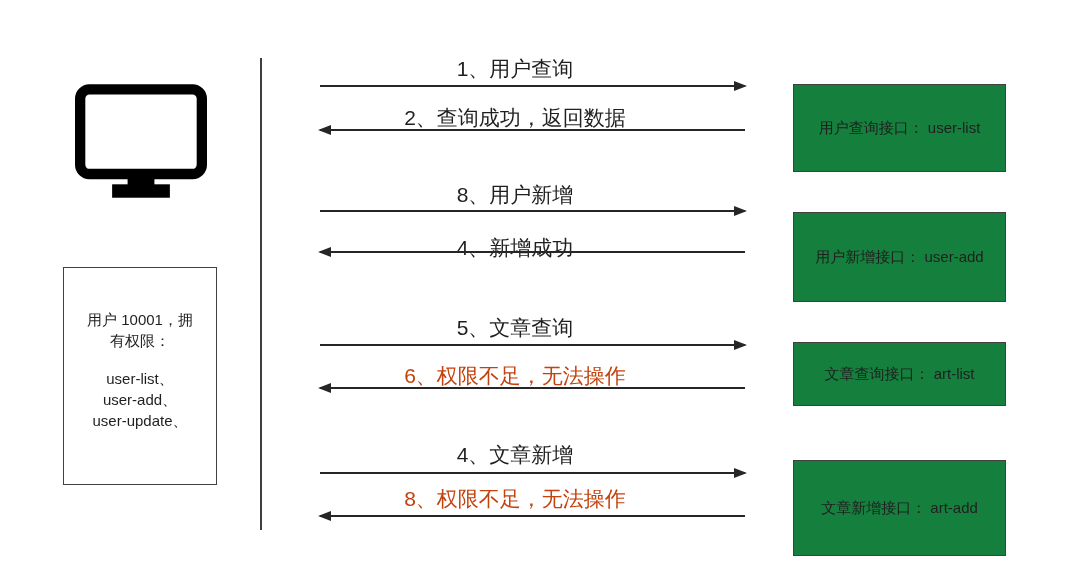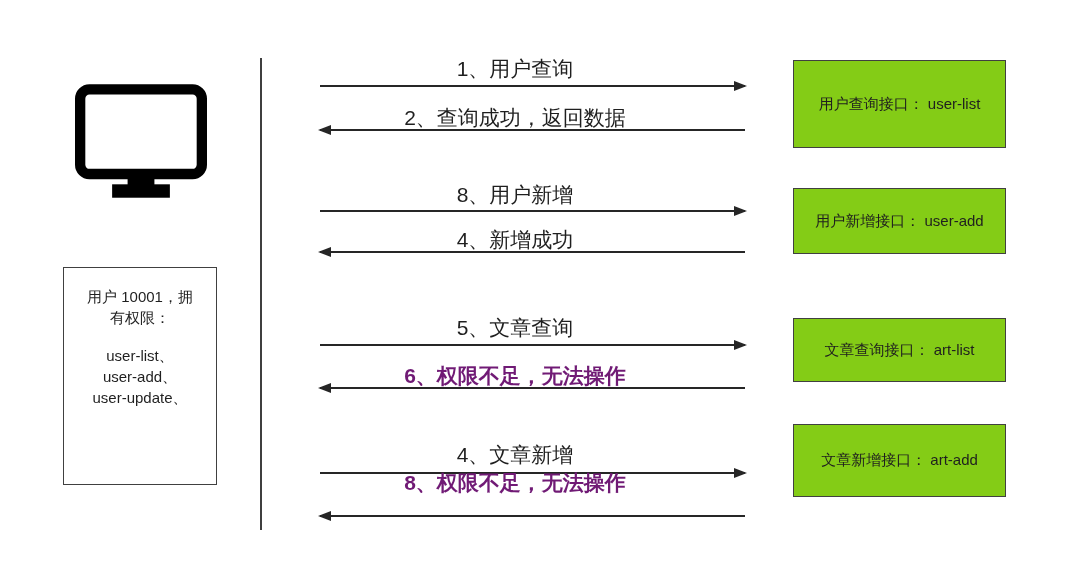--- a/index.html
+++ b/index.html
@@ -7,52 +7,52 @@
     position:relative; width:1080px; height:577px; background:#ffffff;
     font-family:"Liberation Sans","DejaVu Sans",sans-serif; color:#1f1f1f;
     overflow:hidden;
   }
   
   .monitor { position:absolute; left:75px; top:84px; }
   
   .perm-box {
     position:absolute; left:63px; top:267px; width:154px; height:218px;
     border:1.5px solid #404040; box-sizing:border-box; background:#fff;
-    text-align:center; font-size:15px; line-height:21px; padding-top:18px;
+    text-align:center; font-size:15px; line-height:21px; padding-top:41px;
   }
   .perm-line:empty { height:17px; }
   
   .lifeline {
     position:absolute; left:260px; top:58px; width:1.5px; height:472px;
     background:#3f3f3f;
   }
   
   .flow-label {
     position:absolute; left:320px; width:390px; text-align:center;
     font-size:21px; height:20px;
   }
-  .flow-label.red { color:#701a75;font-weight:bold; }
+  .flow-label.red { color:#c2410c; }
   .arrow {
     position:absolute; left:320px; width:425px; height:2px; background:#262626;
   }
   .head-right {
     position:absolute; right:-2px; top:-4px; width:0; height:0;
     border-left:13px solid #262626; border-top:5px solid transparent;
     border-bottom:5px solid transparent;
   }
   .head-left {
     position:absolute; left:-2px; top:-4px; width:0; height:0;
     border-right:13px solid #262626; border-top:5px solid transparent;
     border-bottom:5px solid transparent;
   }
   
   .endpoint {
     position:absolute; left:793px; width:213px; border:1.5px solid #404040;
-    box-sizing:border-box; background:#84cc16; display:flex; align-items:center;
-    justify-content:center; font-size:15px; text-align:right;
+    box-sizing:border-box; background:#15803d; display:flex; align-items:center;
+    justify-content:center; font-size:15px; text-align:right;margin-top:24px;
   }
 </style>
 </head>
 <body>
 
 <div class="canvas">
 
   <svg class="monitor" width="132" height="114" viewBox="0 0 128 110" aria-hidden="true">
     <rect x="5" y="5" width="118" height="82" rx="9" ry="9" fill="#ffffff" stroke="#000000" stroke-width="10"></rect>
     <rect x="51" y="87" width="26" height="13" fill="#000000"></rect>
@@ -78,51 +78,51 @@
   <div class="flow-label" style="top:104px">2、查询成功，返回数据</div>
   <div class="arrow" style="top:129px">
       <span class="head-left"></span>
     </div>
 
   <div class="flow-label" style="top:181px">8、用户新增</div>
   <div class="arrow" style="top:210px">
       <span class="head-right"></span>
     </div>
 
-  <div class="flow-label" style="top:226px">4、新增成功</div>
+  <div class="flow-label" style="top:234px">4、新增成功</div>
   <div class="arrow" style="top:251px">
       <span class="head-left"></span>
     </div>
 
   <div class="flow-label" style="top:314px">5、文章查询</div>
   <div class="arrow" style="top:344px">
       <span class="head-right"></span>
     </div>
 
   <div class="flow-label red" style="top:362px">6、权限不足，无法操作</div>
   <div class="arrow" style="top:387px">
       <span class="head-left"></span>
     </div>
 
   <div class="flow-label" style="top:441px">4、文章新增</div>
   <div class="arrow" style="top:472px">
       <span class="head-right"></span>
     </div>
 
-  <div class="flow-label red" style="top:469px">8、权限不足，无法操作</div>
+  <div class="flow-label red" style="top:485px">8、权限不足，无法操作</div>
   <div class="arrow" style="top:515px">
       <span class="head-left"></span>
     </div>
 
   <div class="endpoint" style="top:60px;height:88px">
     <span>用户查询接口： user-list</span>
   </div>
-  <div class="endpoint" style="top:188px;height:66px">
+  <div class="endpoint" style="top:188px;height:90px">
     <span>用户新增接口： user-add</span>
   </div>
   <div class="endpoint" style="top:318px;height:64px">
     <span>文章查询接口： art-list</span>
   </div>
-  <div class="endpoint" style="top:424px;height:73px">
+  <div class="endpoint" style="top:436px;height:96px">
     <span>文章新增接口： art-add</span>
   </div>
 
 </div>
 
 </body></html>

